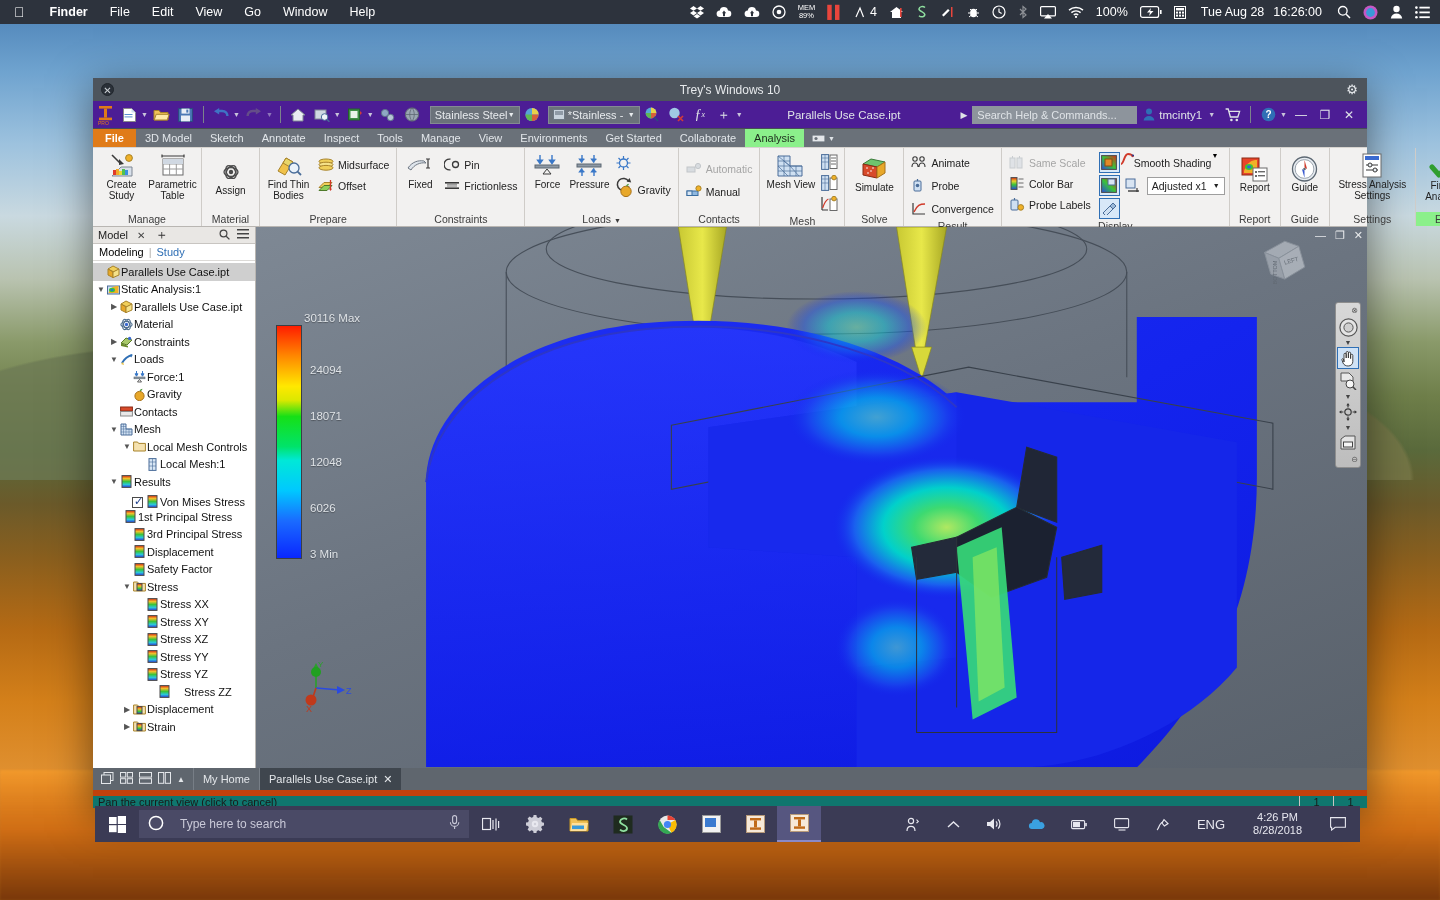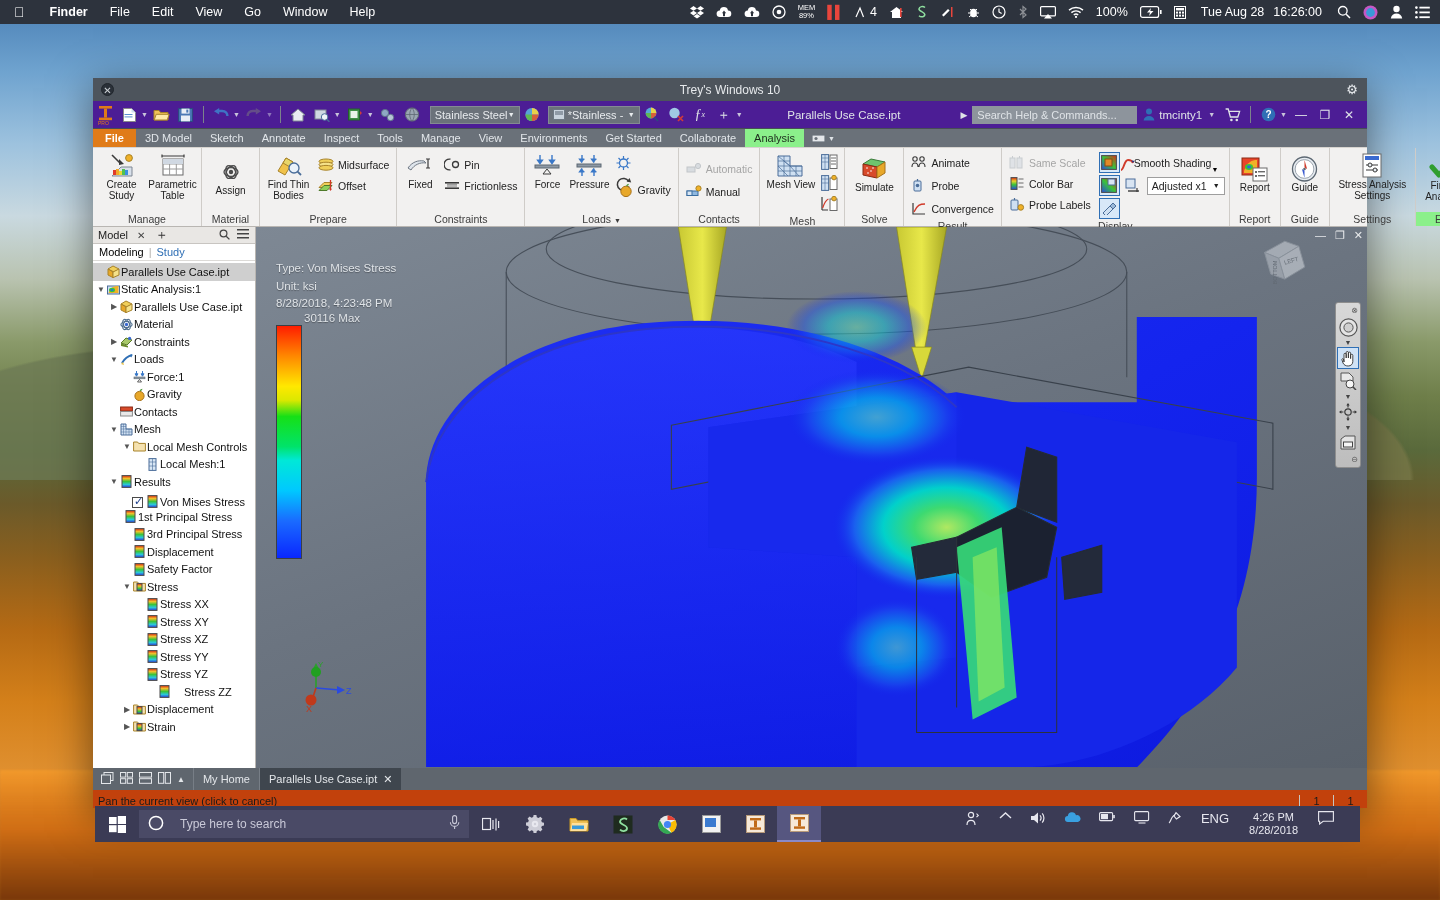--- a/index.html
+++ b/index.html
@@ -180,38 +180,38 @@
 
   .axisTri { position:absolute; left:40px; bottom:55px; width:60px; height:55px; z-index:6; }
 
   
   .docbar { height:22px; background:#5f666e; display:flex; align-items:stretch; font-size:11px; color:#e4e7ea; }
   .docbar .vicons { display:flex; align-items:center; gap:6px; padding:0 8px; }
   .docbar .dtab { display:flex; align-items:center; padding:0 9px; gap:6px; border-left:1px solid #777e86; }
   .docbar .dtab.active { background:#3f464e; }
 
   
-  .status { height:18px; background:#c2410c; border-top:3px solid #c2410c; display:flex; align-items:center; font-size:11px; color:#1a1a1a; }
+  .status { height:18px; background:#0f766e; border-top:6px solid #c2410c; display:flex; align-items:center; font-size:11px; color:#1a1a1a; }
   .status .msg { padding-left:5px; }
   .status .right { margin-left:auto; display:flex; }
   .status .cell { width:34px; text-align:center; border-left:1px solid #c8c5c1; }
 
   
   #wintb {
     position:absolute; left:95px; top:806px; width:1265px; height:36px;
     background:#3b3b55; display:flex; align-items:center; color:#e7e7ef; z-index:40;
   }
   .tbStart { width:44px; height:36px; display:flex; align-items:center; justify-content:center; }
   .tbSearch {
     width:330px; height:28px; background:#4a4a66; display:flex; align-items:center;
     gap:16px; padding:0 9px; font-size:12px; color:#c9c9d8;
   }
   .tbIcon { width:44px; height:36px; display:flex; align-items:center; justify-content:center; }
   .tbIcon.active { background:#565680; border-bottom:2px solid #8a8ac8; }
-  .tbRight { margin-left:auto; display:flex; align-items:flex-start; gap:6px; padding-right:20px; }
+  .tbRight { margin-left:auto; display:flex; align-items:center; gap:14px; padding-right:8px; }
   .tbRight .ti { padding:0 6px; font-size:13px; display:flex; align-items:center; }
   .tbClock { font-size:11px; line-height:13px; text-align:center; padding:0 8px; }
 </style>
 </head>
 <body>
 
 <div id="desktop"></div>
 
 <div id="macbar">
   <span class="apple"></span>
@@ -904,21 +904,21 @@
               <svg width="16" height="13" viewBox="0 0 16 13">
                   <rect x="2" y="2" width="7" height="10" rx="1" fill="#cfe0f2" stroke="#4a6d99"></rect>
                   <path d="M5.5 2V0" stroke="#4a6d99" stroke-width="1.2"></path>
                   <circle cx="11.8" cy="9.4" r="2.8" fill="#f0b128" stroke="#a8832a"></circle>
                 </svg>
             </span>
             <span>Probe Labels</span>
           </div>
         </div>
         <div class="col" style="margin-left:3px">
-          <div style="display:flex;align-items:flex-end;gap:0">
+          <div style="display:flex;align-items:flex-start;gap:0">
             <div class="iconbtn sel">
               <svg width="16" height="15" viewBox="0 0 16 15">
                   <rect x="0.6" y="0.6" width="14.8" height="13.8" fill="url(#cs)" stroke="#4a4a4a"></rect>
                   <defs>
                     <linearGradient id="cs" x1="0" y1="1" x2="1" y2="0">
                       <stop offset="0" stop-color="#2a4ae0"></stop>
                       <stop offset=".5" stop-color="#3ac43a"></stop>
                       <stop offset="1" stop-color="#e02a14"></stop>
                     </linearGradient>
                   </defs>
@@ -1566,28 +1566,30 @@
         <path d="M700 320 L745 300 L760 470 L716 492 Z" fill="#36d97a" opacity=".92"></path>
         <path d="M716 330 L740 320 L748 460 L722 474 Z" fill="#8ae860" opacity=".7"></path>
         <g stroke="#2c323c" stroke-width="1" fill="none">
           <path d="M660 330 L660 505 L800 505 L800 330"></path>
           <path d="M700 310 L700 480"></path>
         </g>
 
         <path d="M170 255 C178 180 262 114 390 102 C520 90 640 124 700 180" fill="none" stroke="#2d36c8" stroke-width="2"></path>
       </svg>
 
-      <div class="legend">
-        <div>Type: Von Mises Stress</div>
-        <div>Unit: ksi</div>
-        <div>8/28/2018, 4:23:48 PM</div>
-      </div>
       <div style="position:absolute;left:48px;top:85px;color:#dfe3e7;font-size:11.5px;z-index:7;text-shadow:0 1px 1px rgba(0,0,0,.35)">30116 Max</div>
       <div class="cbWrap">
         <div class="cbar"></div>
+        <div class="cbTicks">
+          <div style="top:39px">24094</div>
+          <div style="top:85px">18071</div>
+          <div style="top:131px">12048</div>
+          <div style="top:177px">6026</div>
+          <div style="top:223px">3 Min</div>
+        </div>
       </div>
 
       <svg class="viewcube" viewBox="0 0 60 60">
         <g transform="rotate(-16 30 30)">
           <path d="M10 14 L36 8 L50 18 L24 25 Z" fill="#c6cbd2" stroke="#9aa1aa"></path>
           <path d="M10 14 L24 25 L24 50 L10 40 Z" fill="#b4bac2" stroke="#9aa1aa"></path>
           <path d="M24 25 L50 18 L50 43 L24 50 Z" fill="#cdd2d8" stroke="#9aa1aa"></path>
           <text x="37" y="34" font-size="7" fill="#5c636b" text-anchor="middle" font-family="Liberation Sans">LEFT</text>
           <text x="17" y="40" font-size="6.5" fill="#5c636b" text-anchor="middle" transform="rotate(-74 17 40)" font-family="Liberation Sans">BOTTOM</text>
         </g>

